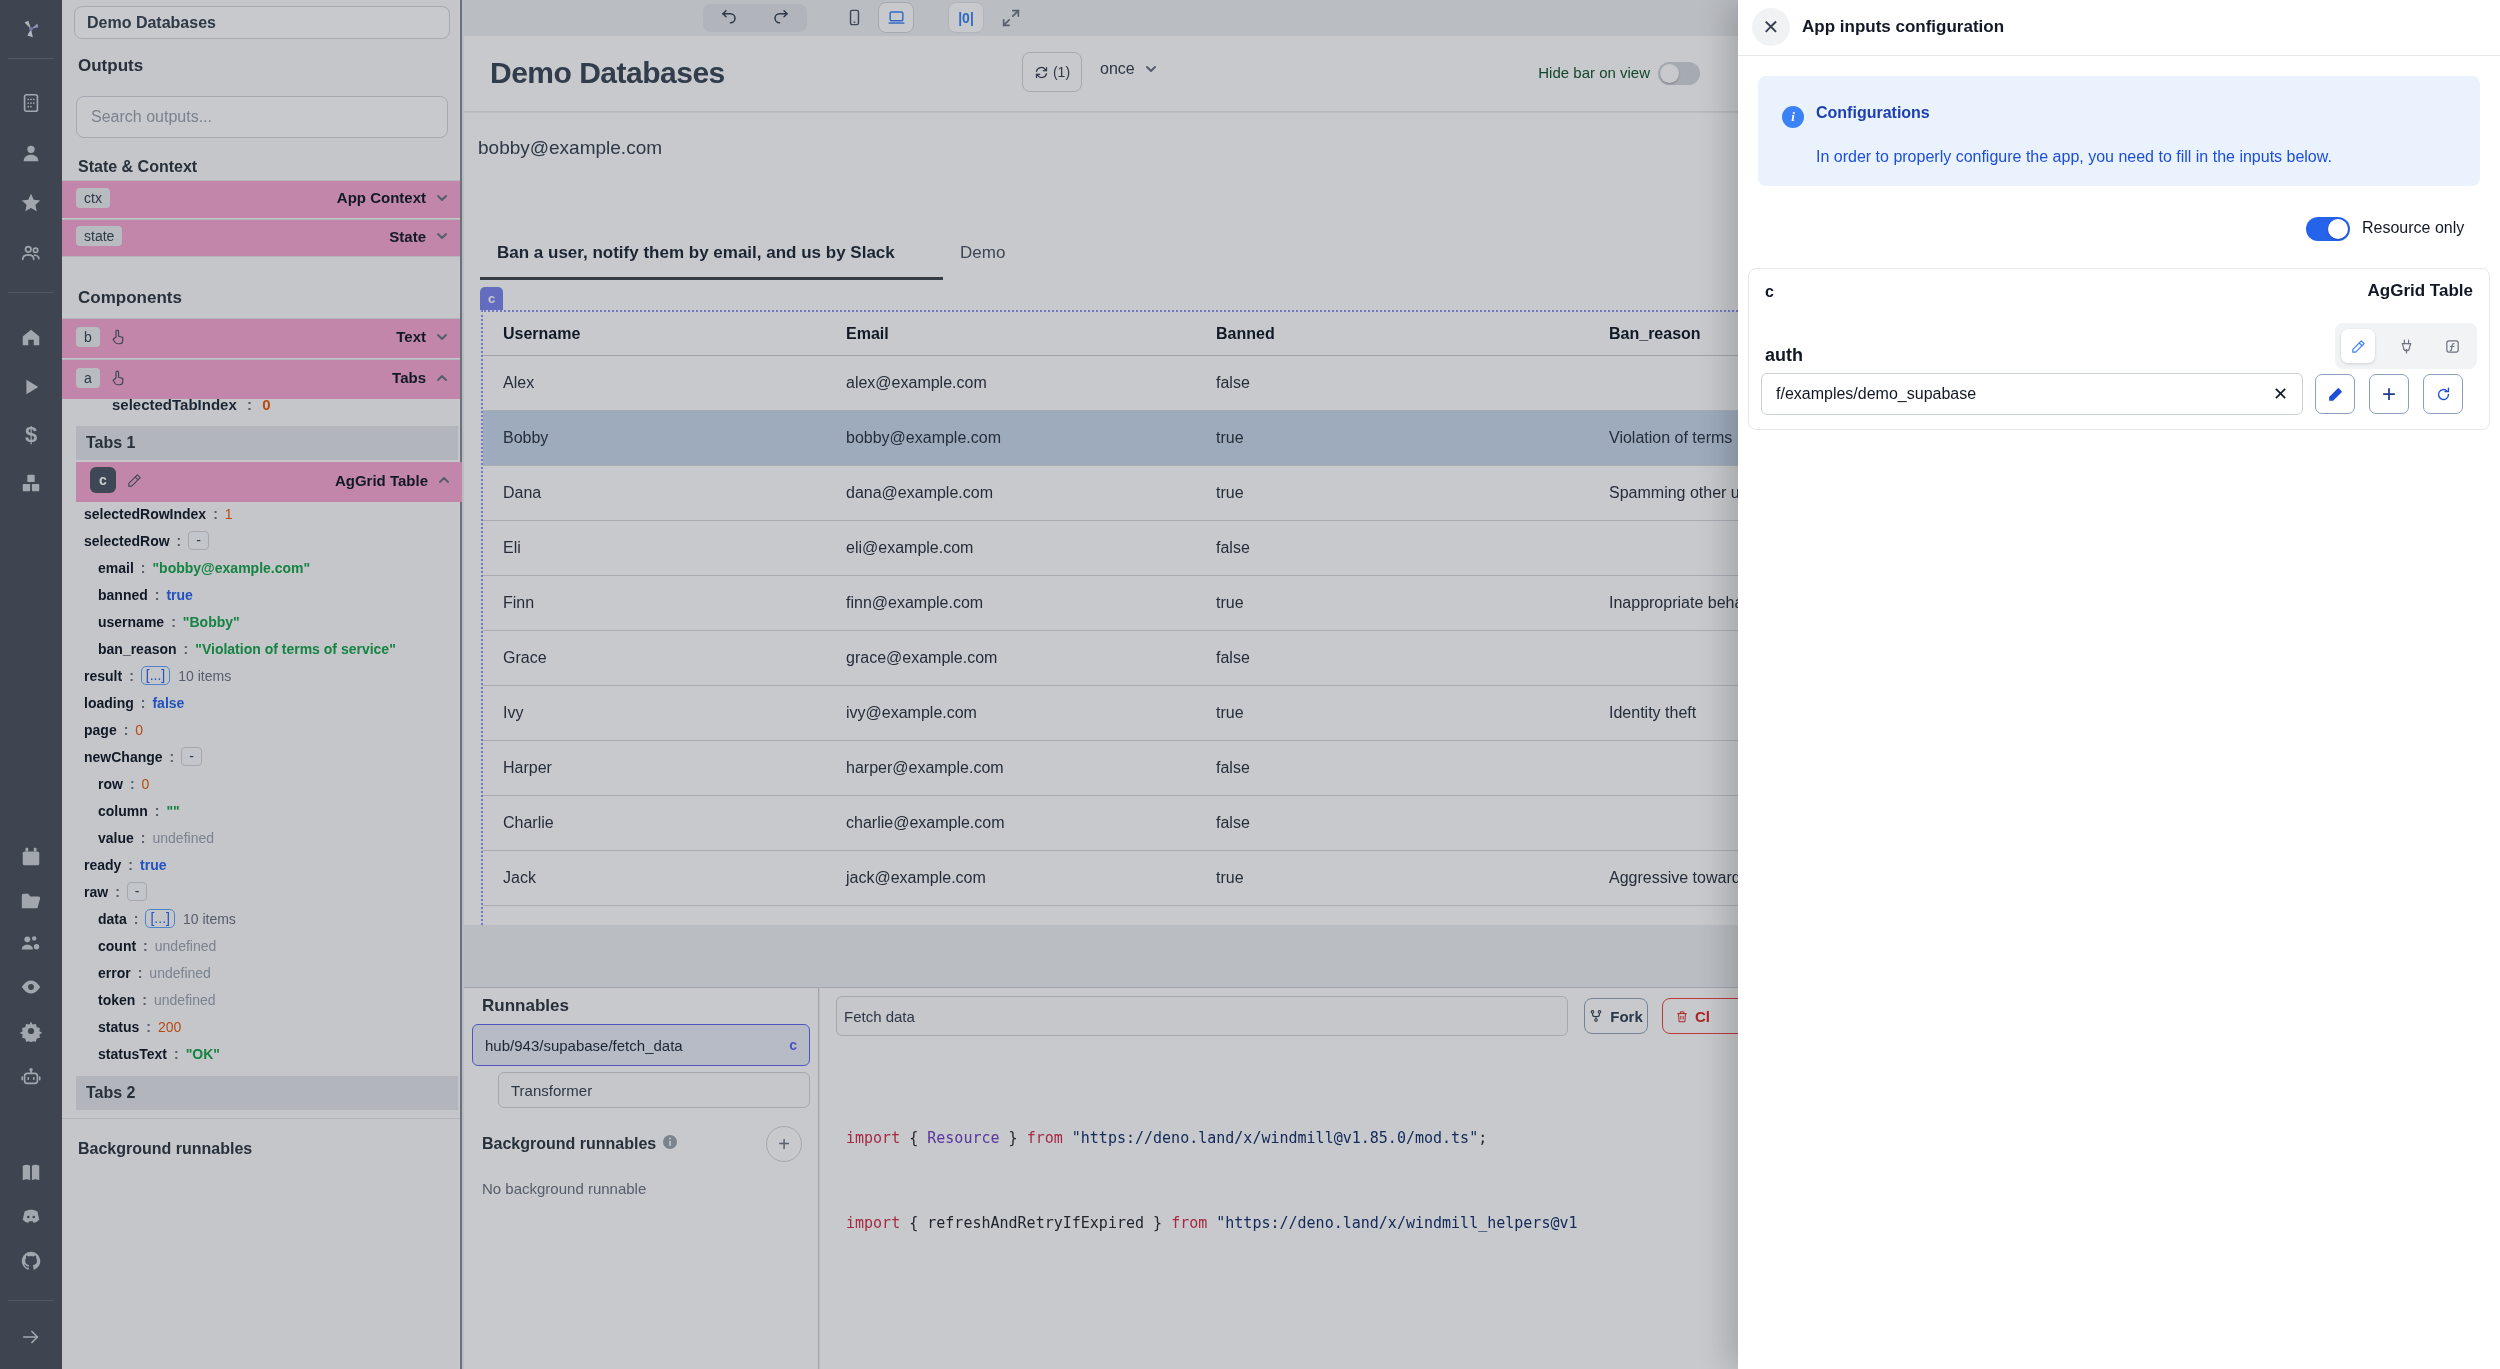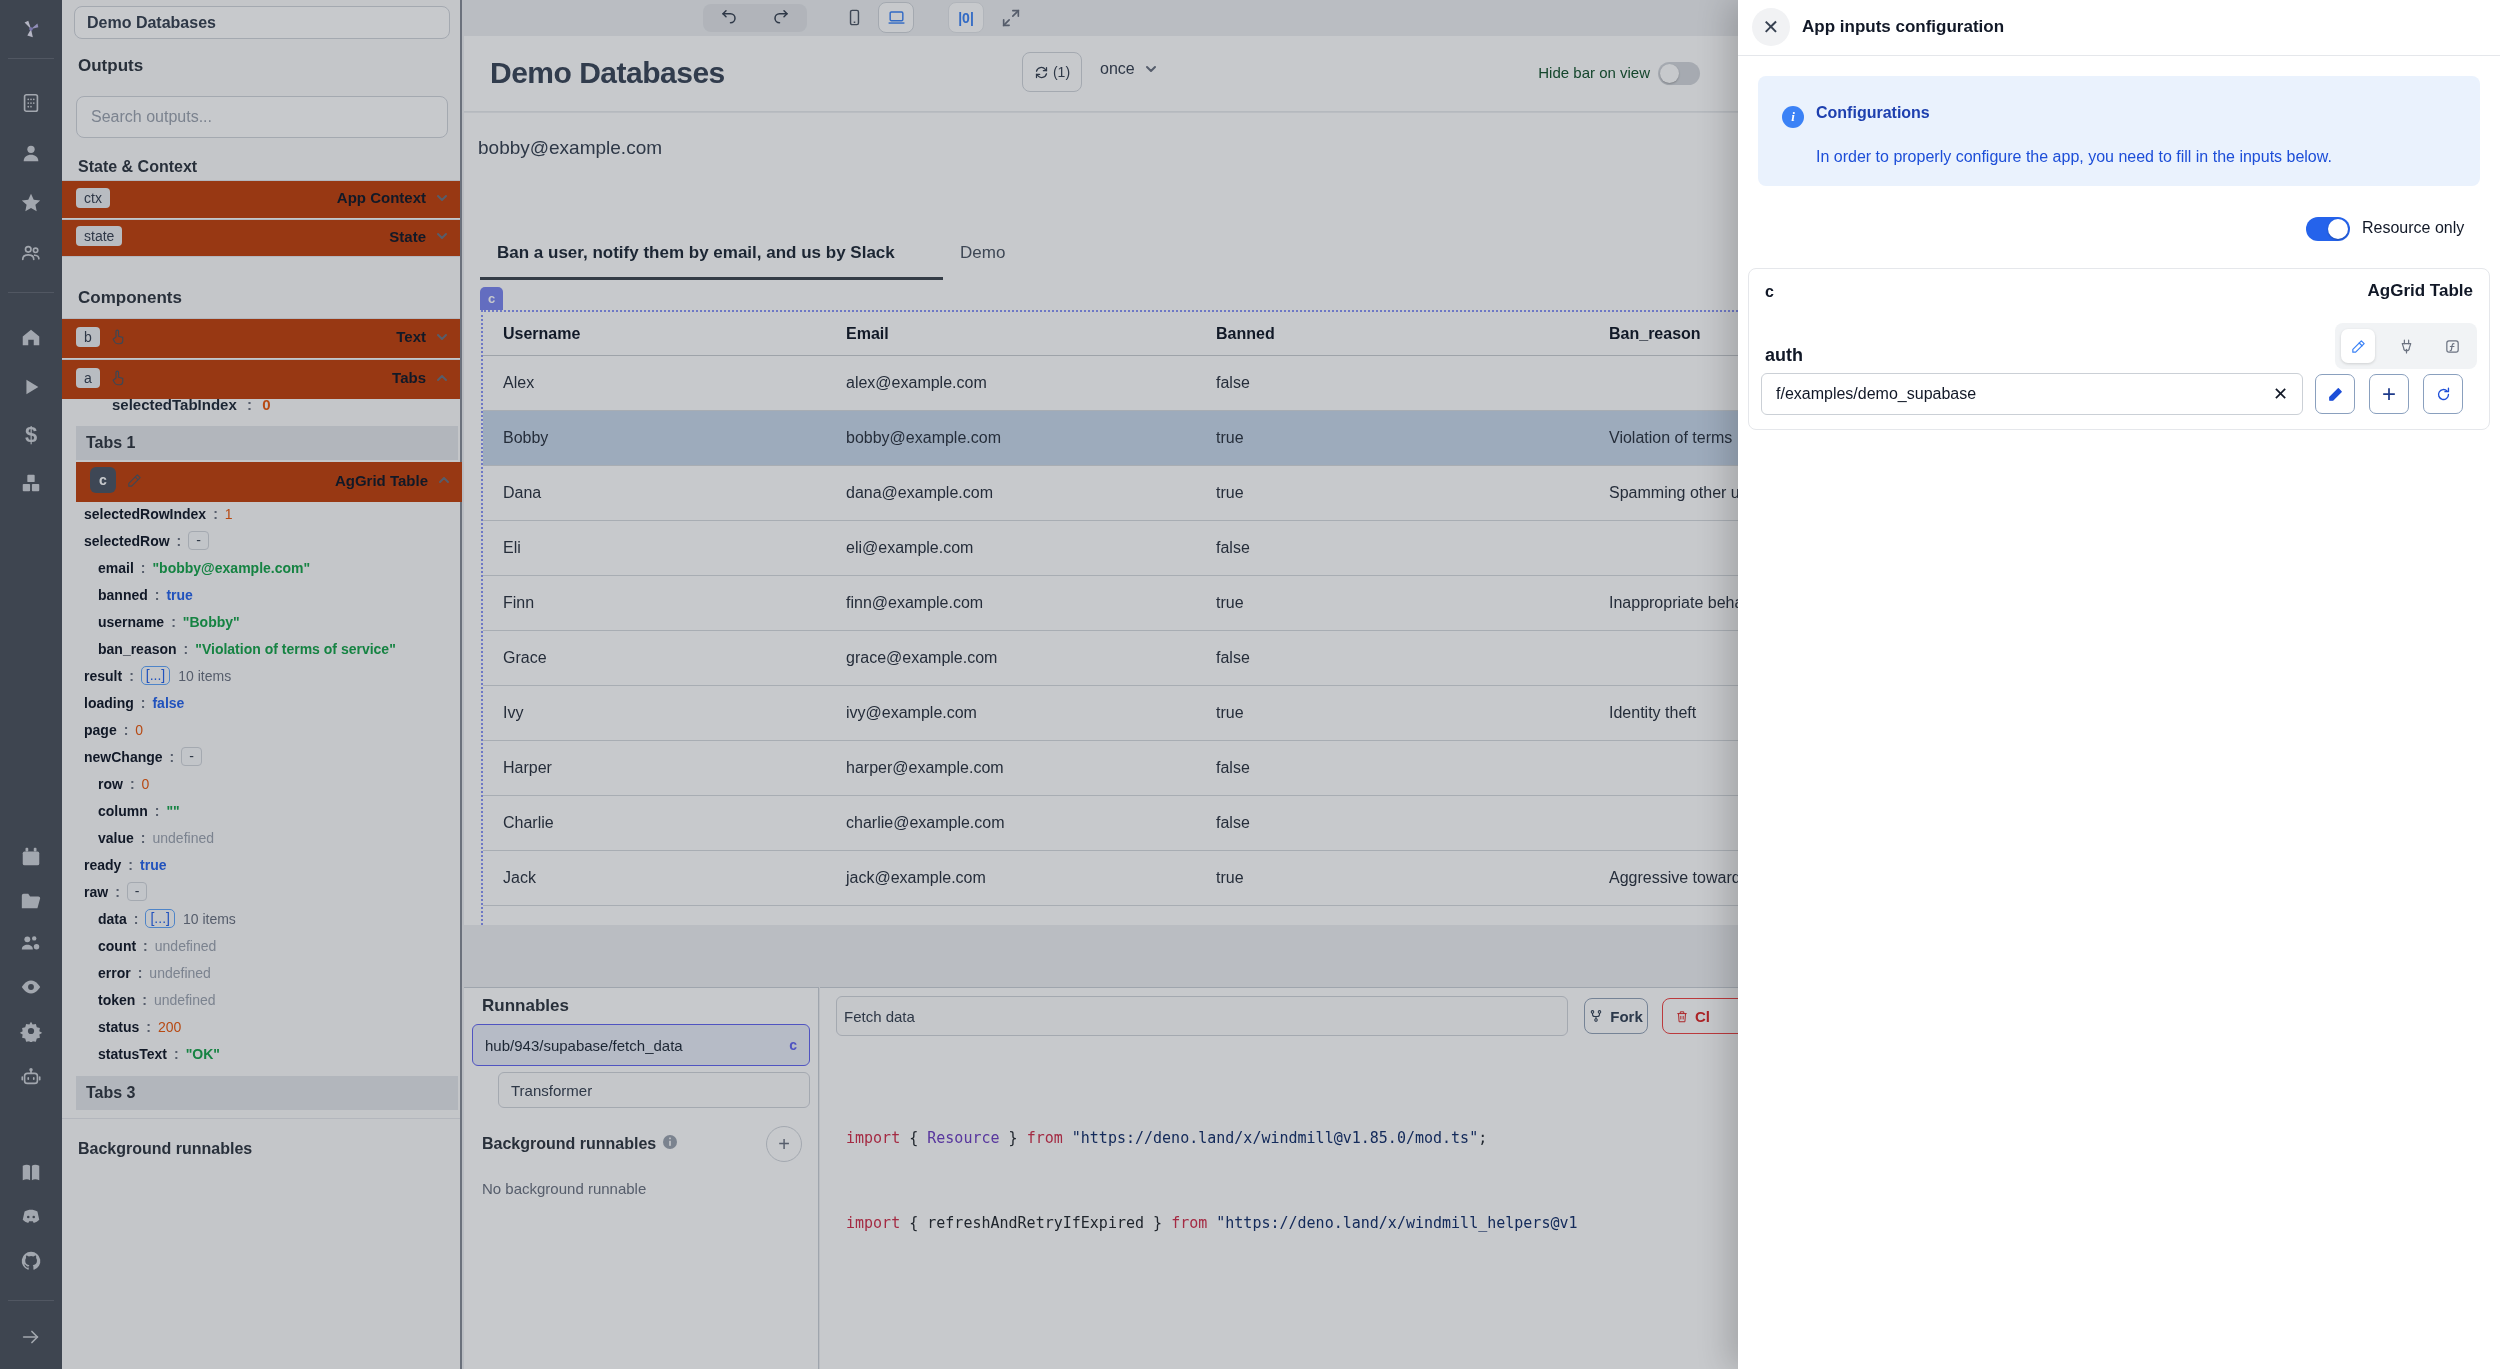--- a/index.html
+++ b/index.html
@@ -15,21 +15,21 @@
   .sb-div { position:absolute; left:8px; right:8px; height:1px; background:#646a74; }
   .dollar-glyph { font-size:22px; font-weight:bold; color:#cfd3d9; }
 
   
   .left-panel { left:62px; top:0; width:400px; height:1369px; background:#fbfbfc; border-right:2px solid #868c96; z-index:5; }
   .app-name-input { position:absolute; left:12px; top:6px; width:376px; height:33px; background:#fff; border:1px solid #d1d5db; border-radius:8px; font-size:16px; font-weight:bold; color:#374151; padding:0 12px; display:flex; align-items:center; }
   .lp-h { font-weight:bold; color:#2f3640; }
   .outputs-heading { left:16px; top:56px; font-size:17px; }
   .search-input { position:absolute; left:14px; top:96px; width:372px; height:42px; border:1px solid #d1d5db; border-radius:8px; background:#fff; font-size:16px; color:#9ca3af; padding:0 14px; display:flex; align-items:center; }
   .state-heading { left:16px; top:158px; font-size:16px; }
-  .out-row { position:absolute; left:0; width:100%; height:38px; border-top:1px solid #e5e7eb; display:flex; align-items:center; padding:0 10px 4px 14px; background:#c2410c; }
+  .out-row { position:absolute; left:0; width:100%; height:38px; border-top:1px solid #e5e7eb; display:flex; align-items:center; padding:0 10px 4px 14px; background:#f9a8d4; }
   .out-row .pill { background:#eceef1; border-radius:4px; padding:2px 8px; font-size:14px; color:#374151; }
   .out-row .type { margin-left:auto; font-weight:bold; font-size:15px; color:#111827; }
   .chev { width:16px; height:16px; margin-left:8px; flex:0 0 auto; }
   .chev svg { width:16px; height:16px; stroke:#6b7280; fill:none; stroke-width:2; stroke-linecap:round; stroke-linejoin:round; }
   .hand-ic { width:18px; height:18px; margin-left:10px; }
   .hand-ic svg { width:18px; height:18px; stroke:#4b5563; fill:none; stroke-width:1.6; stroke-linejoin:round; }
   .sel-line { position:absolute; left:18px; top:396px; font-size:15px; font-weight:bold; color:#1f2937;margin-left:32px; }
   .sel-line .v-num { font-weight:bold; }
   .band { position:absolute; left:14px; right:2px; height:34px; background:#e4e6ea; display:flex; align-items:center; padding-left:10px; font-size:16px; font-weight:bold; color:#2f3640; }
   .c-badge { width:26px; height:26px; border-radius:6px; background:#4b5563; color:#fff; font-size:14px; font-weight:bold; display:flex; align-items:center; justify-content:center; }
@@ -487,21 +487,21 @@
       </div>
 
       <div class="prow ind1">
         <span class="pkey">statusText</span>
         <span class="pcolon">:</span>
         <span class="v-str">"OK"</span>
         <span class="pextra"></span>
       </div>
     </div>
 
-  <div class="band" style="top:1076px">Tabs 3</div>
+  <div class="band" style="top:1076px">Tabs 2</div>
   <div class="abs" style="left:0; top:1118px; width:100%; height:1px; background:#e5e7eb"></div>
   <div class="abs lp-h bg-run-heading">Background runnables</div>
 </div>
 
 <div class="abs main">
   <div class="topbar">
     <div class="undo-group">
       <span class="tb-ic"><svg viewBox="0 0 24 24">
             <path d="M8 5 4 9l4 4"></path>
             <path d="M4 9h10a6 6 0 0 1 0 12"></path>

